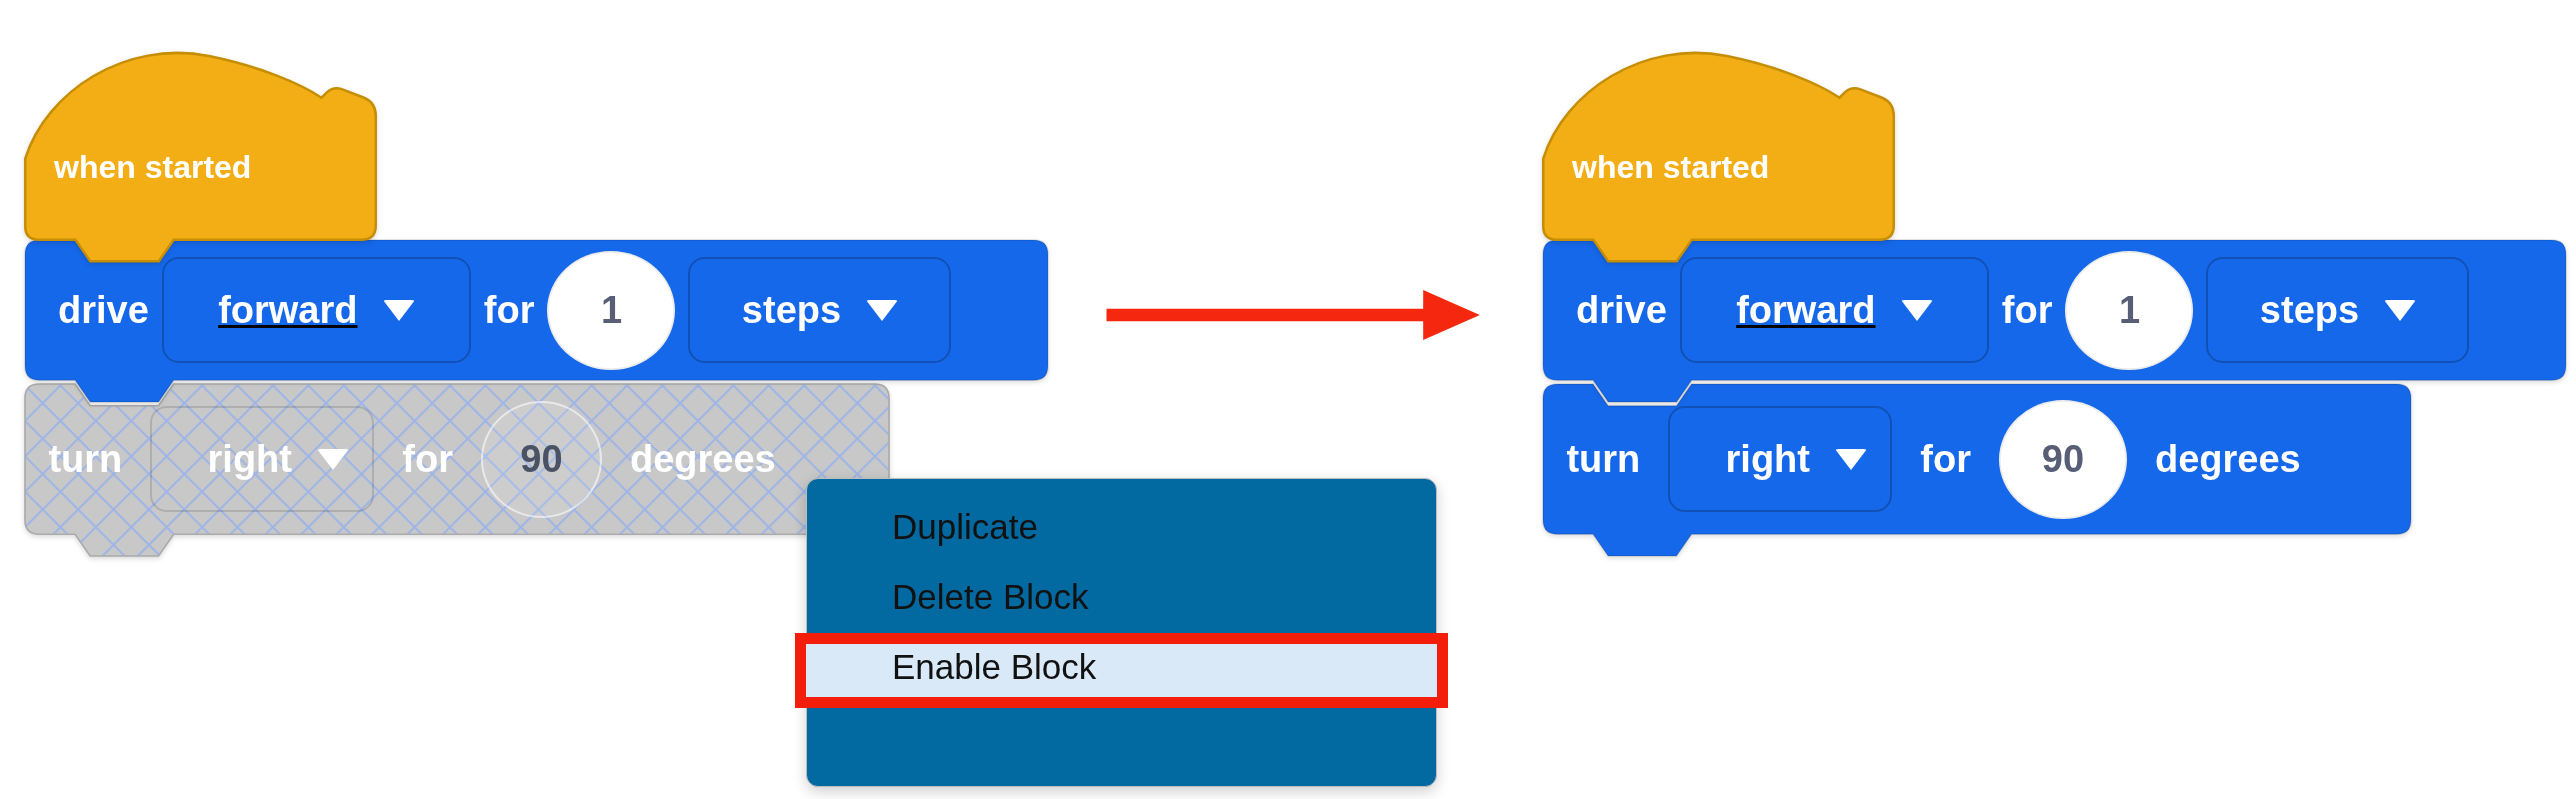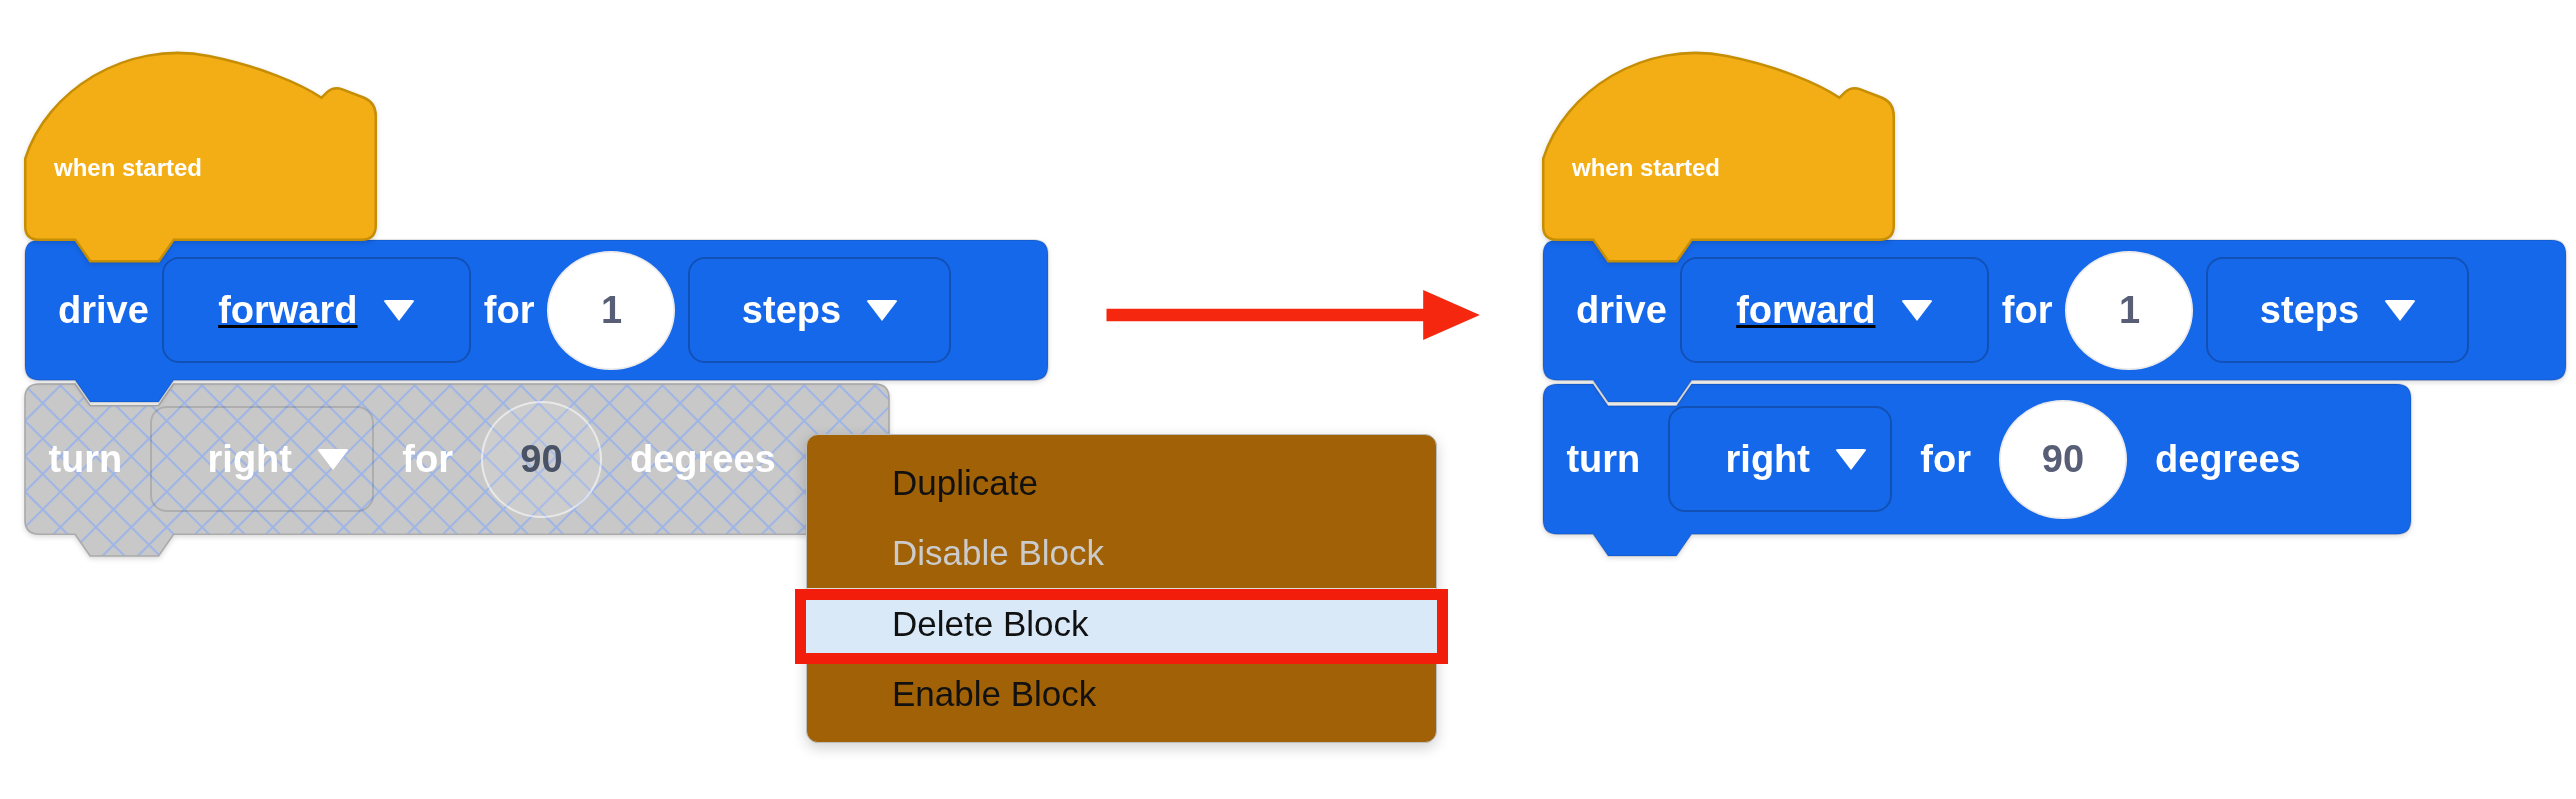--- a/index.html
+++ b/index.html
@@ -7,21 +7,21 @@
     position:relative;width:2576px;height:800px;background:#fff;overflow:hidden;
     font-family:"Liberation Sans","DejaVu Sans",sans-serif;
   }
   .stack{position:absolute;width:1035px;height:568px;}
   .blk{position:absolute;overflow:visible;filter:drop-shadow(0 2.5px 2.5px rgba(0,0,0,0.15));}
   .hat-svg{left:0;top:0;}
   .drive-svg{left:0;top:194px;}
   .turn-svg{left:0;top:338px;}
   .hat-label{
     position:absolute;left:29px;top:98px;height:47px;line-height:47px;
-    color:#fff;font-size:24px;font-weight:bold;white-space:nowrap;
+    color:#fff;font-size:32px;font-weight:bold;white-space:nowrap;
   }
   .row{
     position:absolute;left:0;display:flex;align-items:center;white-space:nowrap;
   }
   .drive-row{top:194px;height:140px;width:1023px;padding-left:33px;gap:13px;}
   .turn-row{top:338px;height:150px;width:864px;padding-left:23.4px;gap:28px;}
   .blabel{color:#fff;font-size:38px;font-weight:bold;}
   .field{
     height:106px;border:2.5px solid rgba(0,0,0,0.22);border-radius:16.7px;
     display:flex;align-items:center;justify-content:center;gap:25px;
@@ -40,22 +40,22 @@
   .ghost-oval{
     width:121px;height:117px;border-radius:50%;border:2.5px solid rgba(255,255,255,0.55);
     background:rgba(255,255,255,0.10);
     display:flex;align-items:center;justify-content:center;
     font-size:38px;font-weight:bold;color:var(--disabled-value);
     box-sizing:border-box;
   }
   .turn-row.disabled .field{border-color:rgba(0,0,0,0.13);}
   
   .menu{
-    position:absolute;left:806px;top:434px;width:631px;height:309px;
-    background:#a16207;border:1.7px solid #bdbdbd;border-radius:12px;
+    position:absolute;left:806px;top:478px;width:631px;height:309px;
+    background:#0369a1;border:1.7px solid #bdbdbd;border-radius:12px;
     box-shadow:0 4.2px 13.4px rgba(0,0,0,0.18);box-sizing:border-box;z-index:20;
   }
   .menu-pad{position:relative;width:100%;height:100%;padding-top:13.4px;box-sizing:border-box;}
   .menu-item{
     position:relative;z-index:2;height:70px;line-height:70px;padding-left:85px;
     font-size:35px;color:#111;
   }
   .menu-item.disabled{color:#cbcbcb;}
   .menu-item.sep-after{border-bottom:1.7px solid #dedede;}
   .red-box{
@@ -119,21 +119,20 @@
       <span class="ghost-oval">
         <span>90</span>
       </span>
       <span class="blabel">degrees</span>
     </div>
   </div>
 
   <div class="menu">
     <div class="menu-pad">
       <div class="menu-item">Duplicate</div>
-      <div class="menu-item disabled sep-after">Disable Block</div>
       <div class="menu-item">Delete Block</div>
       <div class="menu-item">Enable Block</div>
       <div class="red-box"></div>
     </div>
   </div>
 
   <svg class="arrow-svg" width="376" height="70" viewBox="0 0 450 84">
     <line x1="0" y1="42" x2="390" y2="42" stroke="var(--arrow-red)" stroke-width="15"></line>
     <polygon points="380,12 448,42 380,72" fill="var(--arrow-red)"></polygon>
   </svg>

